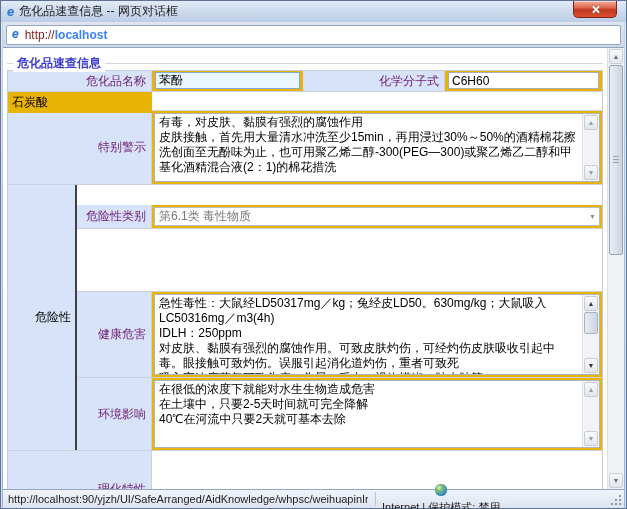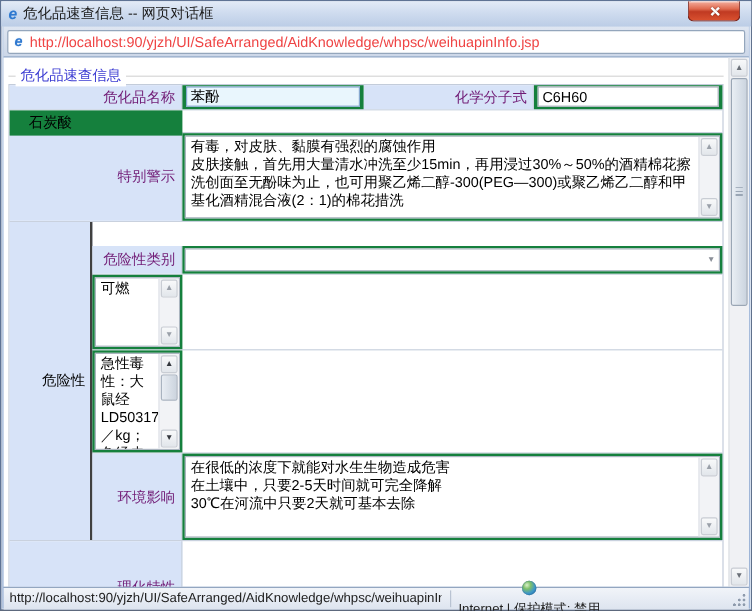--- a/index.html
+++ b/index.html
@@ -25,44 +25,44 @@
   .x-icon{position:relative;width:9px;height:9px;display:block;}
   .x-icon::before,.x-icon::after{content:"";position:absolute;left:4px;top:0;width:2px;height:9px;
     background:#fff;box-shadow:0 0 1px #5c1208;}
   .x-icon::before{transform:rotate(45deg);} .x-icon::after{transform:rotate(-45deg);}
   
   .urlbar{height:26px;margin:0 2px;background:linear-gradient(180deg,#dfe6f1,#ccd7e8);
     border-bottom:1px solid #8da3c0;display:flex;align-items:center;padding:0 3px;}
   .url-input{flex:1;height:20px;background:#fff;border:1px solid #94a6bc;border-radius:2px;
     display:flex;align-items:center;padding:0 5px;overflow:hidden;white-space:nowrap;}
   .url-input .ie-logo{font-size:12px;margin-right:6px;}
-  .url-scheme,.url-rest{font-size:12px;color:#ef4444;}
-  .url-host{font-size:12px;color:#ef4444;font-weight:normal;}
+  .url-scheme,.url-rest{font-size:12px;color:#7f1d1d;}
+  .url-host{font-size:12px;color:#3b82f6;font-weight:bold;}
   
   .content{flex:1;margin:0 2px;background:#fff;display:flex;overflow:hidden;}
   .page{flex:1;padding:6px 4px 0 4px;overflow:hidden;position:relative;}
   .fieldset{border-top:1px solid #d6d6d6;margin-top:9px;position:relative;}
   .legend{position:absolute;top:-9px;left:6px;background:#fff;padding:0 4px;
-    font-size:12px;font-weight:normal;color:#3b3bd2;}
+    font-size:12px;font-weight:bold;color:#3b3bd2;}
   
   .table{margin-top:6px;border:1px solid #c3ccda;font-size:12px;}
   .trow{display:grid;border-bottom:1px solid #c9d1de;}
   .trow:last-child{border-bottom:none;}
   .cell-label{background:#d7e3f8;display:flex;align-items:center;justify-content:flex-end;
     padding-right:5px;color:#701a75;border-right:1px solid #c9d1de;white-space:nowrap;overflow:hidden;}
-  .cell-content{background:#15803d;position:relative;}
+  .cell-content{background:#eab308;position:relative;}
   .row-name{grid-template-columns:144px 151px 142px 1fr;height:21px;}
   .row-alias{grid-template-columns:144px 1fr;height:19px;}
   .row-warning{grid-template-columns:144px 1fr;height:74px;}
   .row-phys{grid-template-columns:144px 1fr;height:76px;}
   .midlabel{border-left:none;}
   .field-input{width:calc(100% - 6px);height:17px;margin:1px 3px;border:1px solid #87a9cf;
     background:#e9f6fd;font-size:12px;padding:0 3px;font-family:"Liberation Sans",sans-serif;}
   .field-input.white{background:#fff;border:1px solid #a7aeba;}
-  .plain-value{padding:2px 16px;color:#000;}
+  .plain-value{padding:2px 4px;color:#000;}
   
   .danger{display:grid;grid-template-columns:69px 1fr;border-bottom:1px solid #c9d1de;}
   .danger-left{background:#d7e3f8;border-right:2px solid #404040;display:flex;
     align-items:center;justify-content:flex-end;padding-right:4px;text-align:right;}
   .danger-rows .trow:last-child{border-bottom:none;}
   .row-cat{grid-template-columns:75px 1fr;height:24px;margin-top:20px;}
   .row-burn{grid-template-columns:75px 1fr;height:63px;}
   .row-health{grid-template-columns:75px 1fr;height:86px;}
   .row-env{grid-template-columns:75px 1fr;height:72px;}
   .tight{font-size:11px;letter-spacing:-0.5px;}
@@ -119,21 +119,20 @@
     <div class="close-btn">
       <span class="x-icon"></span>
     </div>
   </div>
 
   <div class="urlbar">
     <div class="url-input">
       <span class="ie-logo">e</span>
       <span class="url-scheme">http://</span>
         <span class="url-host">localhost</span>
-        <span class="url-rest">:90/yjzh/UI/SafeArranged/AidKnowledge/whpsc/weihuapinInfo.jsp</span>
     </div>
   </div>
 
   <div class="content">
     <div class="page">
 
       <div class="fieldset">
         <span class="legend">危化品速查信息</span>
       </div>
 
@@ -172,39 +171,31 @@
         </div>
 
         <div class="danger">
           <div class="danger-left">危险性</div>
           <div class="danger-rows">
 
             <div class="trow row-cat">
               <div class="cell-label">危险性类别</div>
               <div class="cell-content">
                 <div class="selectbox">
+                  <span>第6.1类 毒性物质</span>
                   <span class="dd-arrow">▼</span>
                 </div>
               </div>
             </div>
 
             <div class="trow row-burn">
-              <div class="cell-content">
-                <div class="textbox">
-                  <div class="tb-text">可燃</div>
-                  <div class="sbv">
-                    <div class="sb-arrow">▲</div>
-                    <div class="sb-spacer"></div>
-                    <div class="sb-arrow">▼</div>
-                  </div>
-                </div>
-              </div>
             </div>
 
             <div class="trow row-health">
+              <div class="cell-label">健康危害</div>
               <div class="cell-content">
                 <div class="textbox">
                   <div class="tb-text">急性毒性：大鼠经LD50317mg／kg；兔经皮LD50。630mg/kg；大鼠吸入LC50316mg／m3(4h)
 IDLH：250ppm
 对皮肤、黏膜有强烈的腐蚀作用。可致皮肤灼伤，可经灼伤皮肤吸收引起中毒。眼接触可致灼伤。误服引起消化道灼伤，重者可致死
 吸入高浓度蒸气可致头痛、头晕、乏力、视物模糊、肺水肿等</div>
                   <div class="sbv active">
                     <div class="sb-arrow">▲</div>
                     <div class="sb-thumb"></div>
                     <div class="sb-spacer"></div>
@@ -213,21 +204,21 @@
                 </div>
               </div>
             </div>
 
             <div class="trow row-env">
               <div class="cell-label">环境影响</div>
               <div class="cell-content">
                 <div class="textbox">
                   <div class="tb-text">在很低的浓度下就能对水生生物造成危害
 在土壤中，只要2-5天时间就可完全降解
-30℃在河流中只要2天就可基本去除</div>
+40℃在河流中只要2天就可基本去除</div>
                   <div class="sbv">
                     <div class="sb-arrow">▲</div>
                     <div class="sb-spacer"></div>
                     <div class="sb-arrow">▼</div>
                   </div>
                 </div>
               </div>
             </div>
 
           </div>

